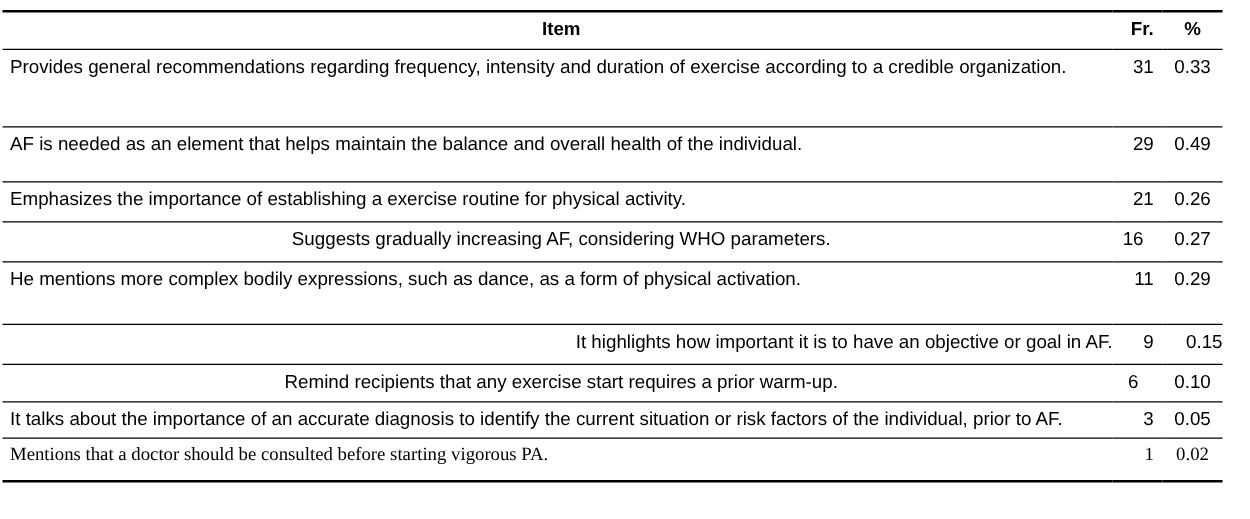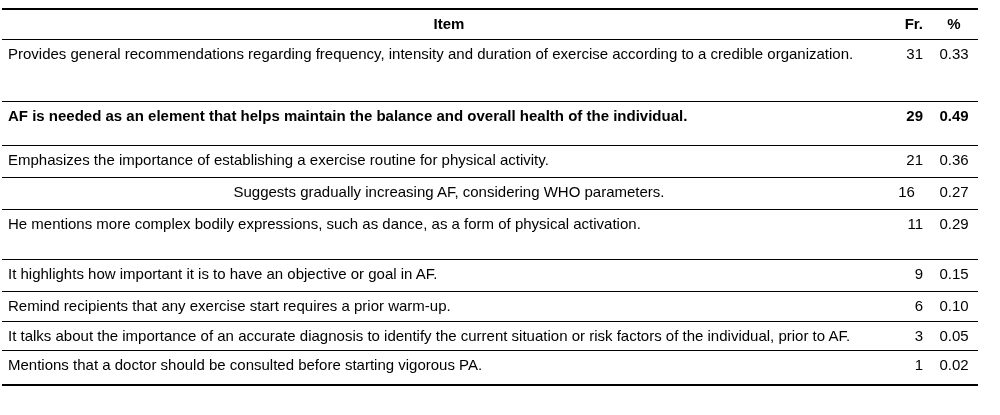--- a/index.html
+++ b/index.html
@@ -20,20 +20,21 @@
     border-collapse: collapse;
     table-layout: fixed;
     width: 976px;
     border-top: 2px solid #000;
   }
   table.results tr {
     border-bottom: 1.5px solid #000;
   }
   table.results tr.last {
     border-bottom: 2px solid #000;
+    font-family: Liberation Serif, serif;
   }
   th, td {
     box-sizing: border-box;
     vertical-align: top;
     padding: 5px 0 0 6px;
     font-size: 15px;
     line-height: 17px;
     font-weight: normal;
     text-align: left;
     white-space: nowrap;
@@ -42,26 +43,26 @@
   th { font-weight: bold; }
   col.c-item { width: 888px; }
   col.c-fr   { width: 40px; }
   col.c-pct  { width: 48px; }
   th.item-h  { text-align: center; }
   td.fr, th.fr-h   { text-align: right; padding-right: 7px; padding-left: 0; }
   td.pct, th.pct-h { text-align: center; padding-left: 0; }
   
   tr.rh-head td, tr.rh-head th { height: 30px; }
   tr.rh1 td { height: 62px; }
-  tr.rh2 td { height: 44px; font-weight: bold; }
+  tr.rh2 td { height: 44px; }
   tr.rh3 td { height: 32px; }
   tr.rh4 td { height: 32px; text-align: center; }
   tr.rh5 td { height: 50px; }
-  tr.rh6 td { height: 32px; }
-  tr.rh7 td { height: 30px; }
+  tr.rh6 td { height: 32px; text-align: right; }
+  tr.rh7 td { height: 30px; text-align: center; }
   tr.rh8 td { height: 29px; }
   tr.rh9 td { height: 35px; }
 </style>
 </head>
 <body>
 
 <div class="table-wrap">
   <table class="results">
     <colgroup>
       <col class="c-item">
@@ -82,21 +83,21 @@
         <td class="pct">0.33</td>
       </tr>
       <tr class="rh2">
         <td class="item">AF is needed as an element that helps maintain the balance and overall health of the individual.</td>
         <td class="fr">29</td>
         <td class="pct">0.49</td>
       </tr>
       <tr class="rh3">
         <td class="item">Emphasizes the importance of establishing a exercise routine for physical activity.</td>
         <td class="fr">21</td>
-        <td class="pct">0.36</td>
+        <td class="pct">0.26</td>
       </tr>
       <tr class="rh4">
         <td class="item">Suggests gradually increasing AF, considering WHO parameters.</td>
         <td class="fr">16</td>
         <td class="pct">0.27</td>
       </tr>
       <tr class="rh5">
         <td class="item">He mentions more complex bodily expressions, such as dance, as a form of physical activation.</td>
         <td class="fr">11</td>
         <td class="pct">0.29</td>

